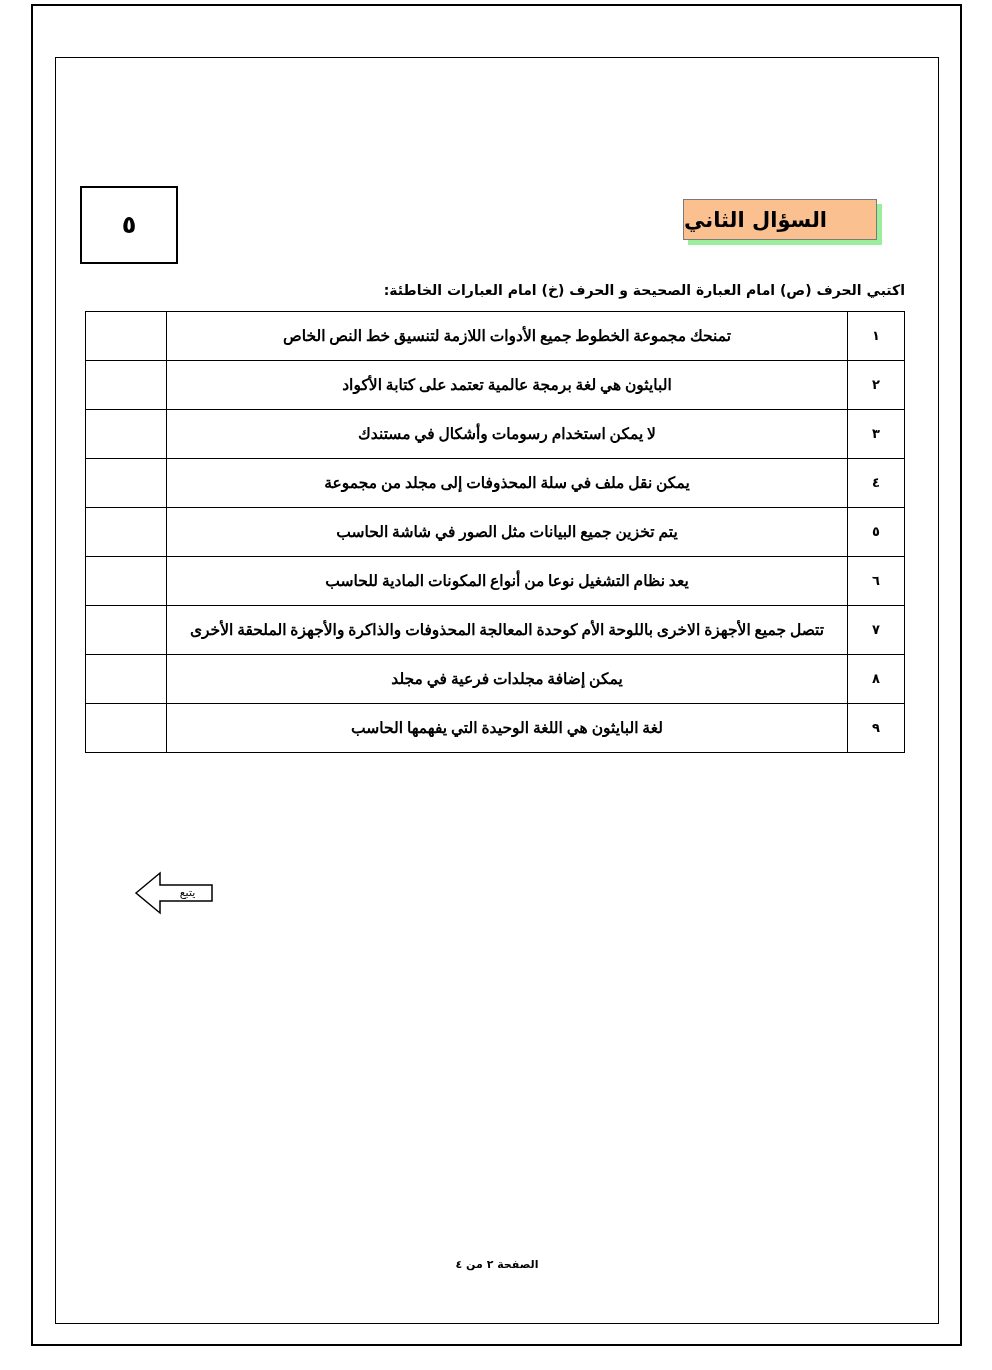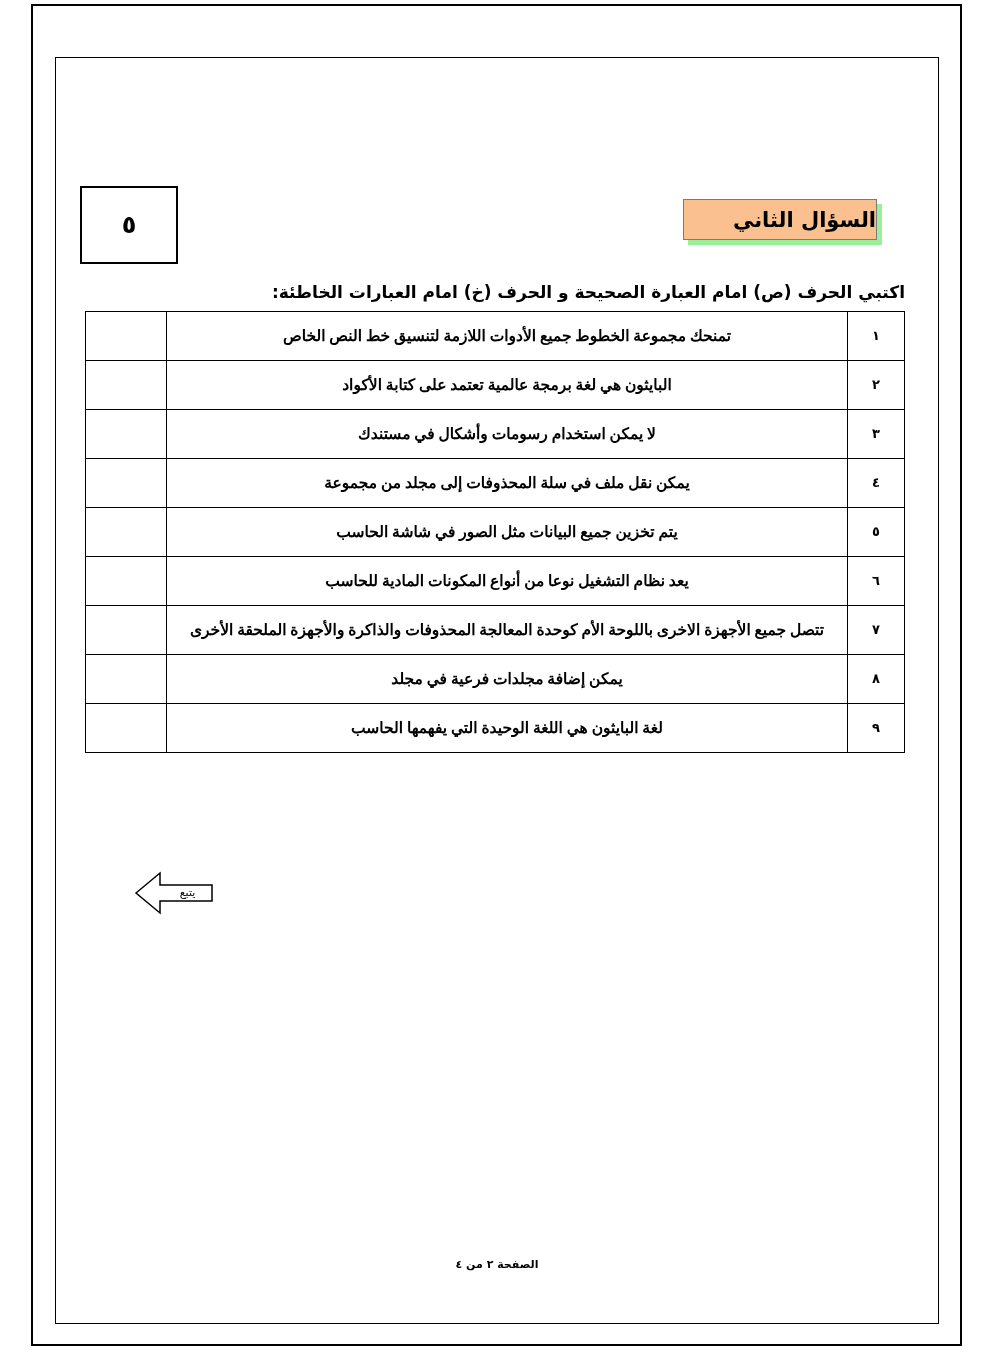--- a/index.html
+++ b/index.html
@@ -16,34 +16,34 @@
   }
   .inner-border {
     position:absolute; top:57px; left:55px; right:53px; bottom:46px;
     border:1.5px solid #000;
   }
   .banner {
     position:absolute; top:199px; left:683px; width:192px; height:39px;
     background:#FAC090;
     border:1px solid #7a7a7a;
     box-shadow:5px 5px 0 0 #9BEE9B;
-    display:flex; align-items:center; justify-content:flex-start;
+    display:flex; align-items:center; justify-content:flex-end;
     font-size:21px; font-weight:bold; color:#000;
     direction:rtl;
   }
   .score-box {
     position:absolute; top:186px; left:80px; width:94px; height:74px;
     border:2px solid #000; background:#fff;
     display:flex; align-items:center; justify-content:center;
     font-size:24px; font-weight:bold;
   }
   .instruction {
     position:absolute; top:282px; left:105px; right:87px;
     direction:rtl; text-align:right;
-    font-size:17px; font-weight:bold; color:#000;
+    font-size:14px; font-weight:bold; color:#000;
   }
   table.statements {
     position:absolute; top:311px; left:85px; width:820px;
     border-collapse:collapse;
     direction:rtl;
   }
   table.statements td {
     border:1px solid #000;
     font-weight:bold;
     color:#000;

